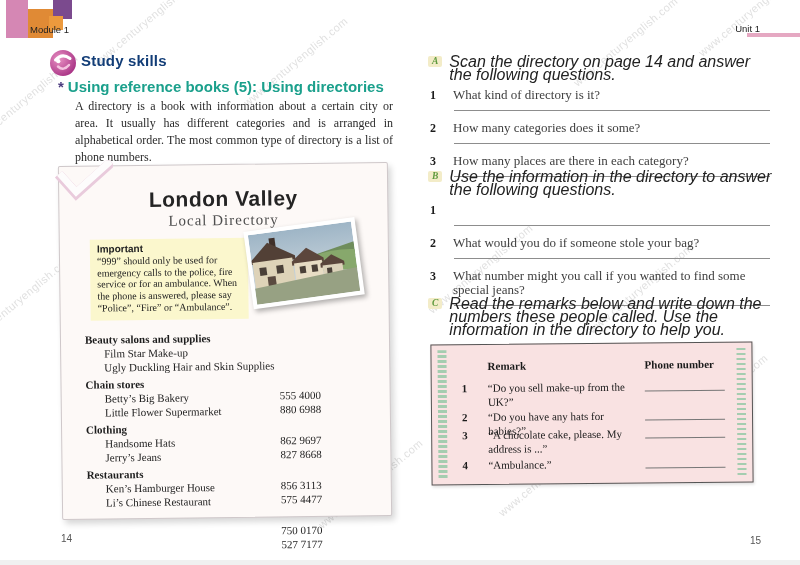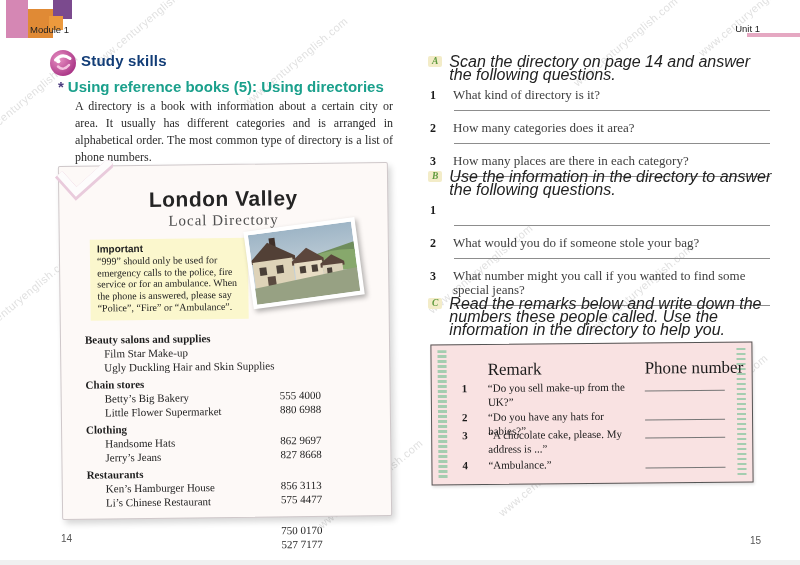--- a/index.html
+++ b/index.html
@@ -96,21 +96,21 @@
   .cbox{
     position:relative;margin:6px 0 0 3px;width:320px;height:139px;
     background:#f9e2e2;border:1px solid #555;transform:rotate(-.5deg);
     box-shadow:1px 2px 3px rgba(0,0,0,.12);
   }
   .cbox .stripe{
     position:absolute;top:5px;bottom:5px;width:9px;
     background:repeating-linear-gradient(180deg,#a5cdb0 0 2.5px,rgba(0,0,0,0) 2.5px 5px);
   }
   .stripe-left{left:6px;} .stripe-right{right:6px;}
-  .cbox .hdr{position:absolute;top:15px;font-weight:normal;font-size:17px;color:#1a1a1a;}
+  .cbox .hdr{position:absolute;top:15px;font-weight:bold;font-size:11px;color:#1a1a1a;}
   .hdr-remark{left:56px;} .hdr-phone{left:213px;}
   .crow{position:absolute;left:0;width:100%;}
   .crow .rnum{position:absolute;left:30px;top:0;font-weight:bold;font-size:11px;}
   .crow .rtext{position:absolute;left:56px;top:0;width:150px;font-size:11px;line-height:13.5px;color:#1a1a1a;}
   .crow .rline{position:absolute;left:213px;top:10px;width:80px;border-bottom:1px solid #777;}
 </style>
 </head>
 <body>
 
 <span class="wm" style="left:-25px;top:135px">www.centuryenglish.com</span>
@@ -252,21 +252,21 @@
     <span class="sec-label">A</span>
     <span class="sec-instr">Scan the directory on page 14 and answer the following questions.</span>
   </div>
   <div class="q">
     <span class="qnum">1</span>
     <span class="qtext">What kind of directory is it?</span>
   </div>
   <div class="ansline"></div>
   <div class="q">
     <span class="qnum">2</span>
-    <span class="qtext">How many categories does it area?</span>
+    <span class="qtext">How many categories does it some?</span>
   </div>
   <div class="ansline"></div>
   <div class="q">
     <span class="qnum">3</span>
     <span class="qtext">How many places are there in each category?</span>
   </div>
   <div class="ansline"></div>
 </div>
 
 <div class="section sec-b">

